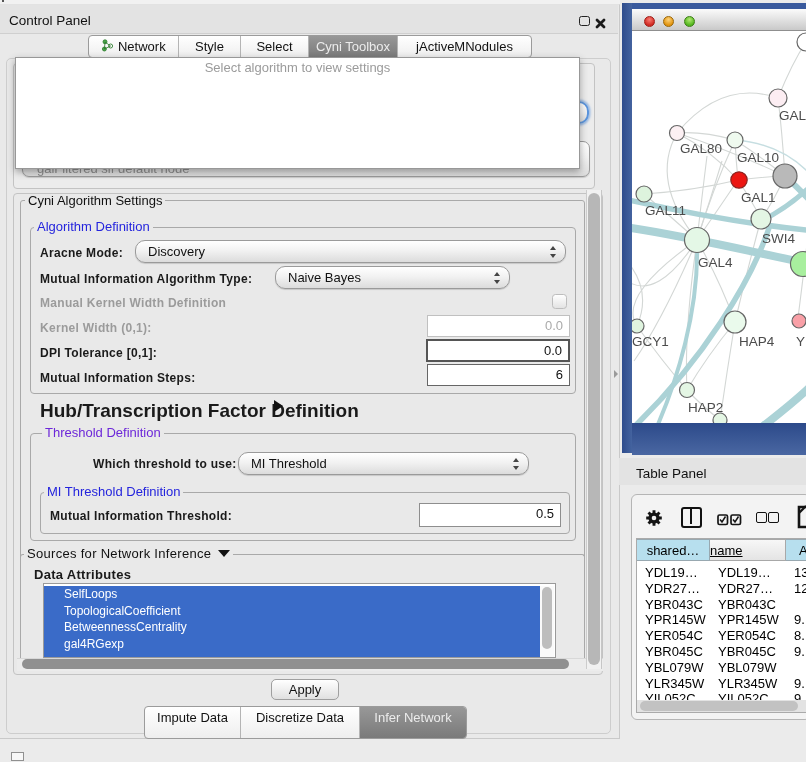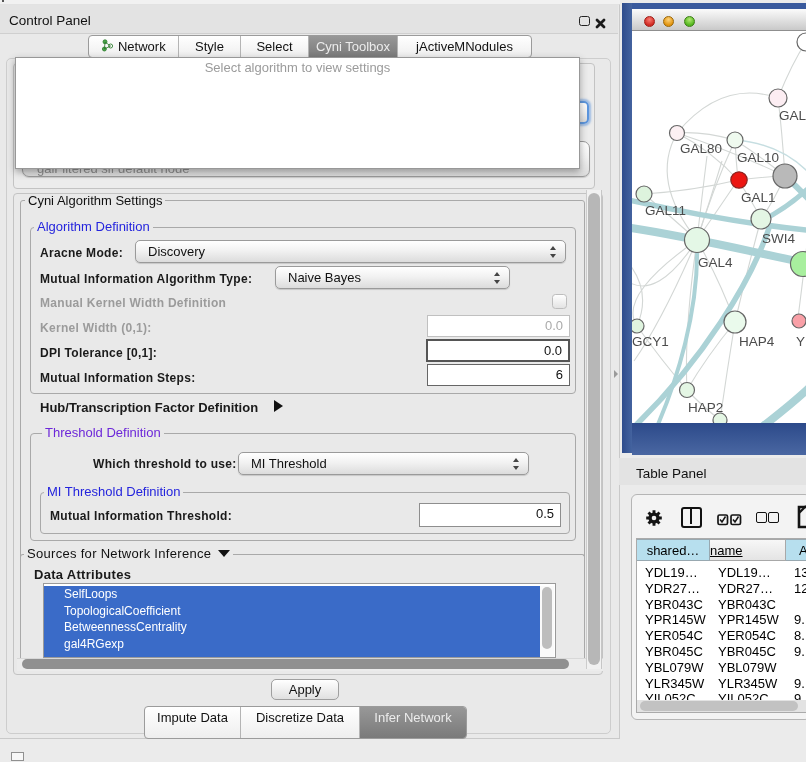--- a/index.html
+++ b/index.html
@@ -1,23 +1,23 @@
 <!DOCTYPE html>
 <html><head>
 <meta charset="utf-8">
 <style>
 * { margin:0; padding:0; box-sizing:border-box; }
 html,body { width:806px; height:762px; background:#ebebeb; font-family:"Liberation Sans",sans-serif; position:relative; overflow:hidden; }
 .abs { position:absolute; }
 .lbl { position:absolute; font-size:12px; font-weight:bold; color:#1a1a1a; white-space:nowrap; letter-spacing:.3px; }
-.lbl13 { position:absolute; font-size:13px; color:#1a1a1a; white-space:nowrap; }
+.lbl13 { position:absolute; font-size:19px; color:#1a1a1a; white-space:nowrap; }
 .dis { color:#9b9b9b !important; }
 .group { position:absolute; border:1px solid #a9a9a9; border-radius:4px; }
 .gtitle { position:absolute; font-size:13px; background:#e9e9e9; padding:0 3px; white-space:nowrap; line-height:14px; }
-.combo { position:absolute; border:1px solid #9a9a9a; border-radius:5px; background:linear-gradient(#ffffff,#f2f2f2 45%,#dcdcdc); box-shadow:0 1px 1px rgba(0,0,0,.15); font-size:13px; color:#111; }
+.combo { position:absolute; border:1px solid #9a9a9a; border-radius:10px; background:linear-gradient(#ffffff,#f2f2f2 45%,#dcdcdc); box-shadow:0 1px 1px rgba(0,0,0,.15); font-size:13px; color:#111; }
 .combo .ct { position:absolute; left:12px; top:3px; white-space:nowrap; }
 .spin { position:absolute; right:7px; top:50%; width:8px; height:14px; margin-top:-7px; }
 .spin:before { content:""; position:absolute; left:0; top:1px; border:3.5px solid transparent; border-bottom:4.5px solid #444; border-top:none; }
 .spin:after { content:""; position:absolute; left:0; bottom:1px; border:3.5px solid transparent; border-top:4.5px solid #444; border-bottom:none; }
 .field { position:absolute; background:#fff; font-size:13px; color:#111; text-align:right; padding:2px 6px 0 0; }
 .seg { position:absolute; display:flex; border:1px solid #9b9b9b; border-radius:4px; overflow:hidden; background:linear-gradient(#ffffff,#eeeeee); }
 .seg > div { font-size:13px; color:#111; text-align:center; line-height:21px; border-right:1px solid #b4b4b4; white-space:nowrap; }
 .seg > div:last-child { border-right:none; }
 .seg > div.sel { background:linear-gradient(#989898,#7a7a7a); color:#ececec; }
 </style>

